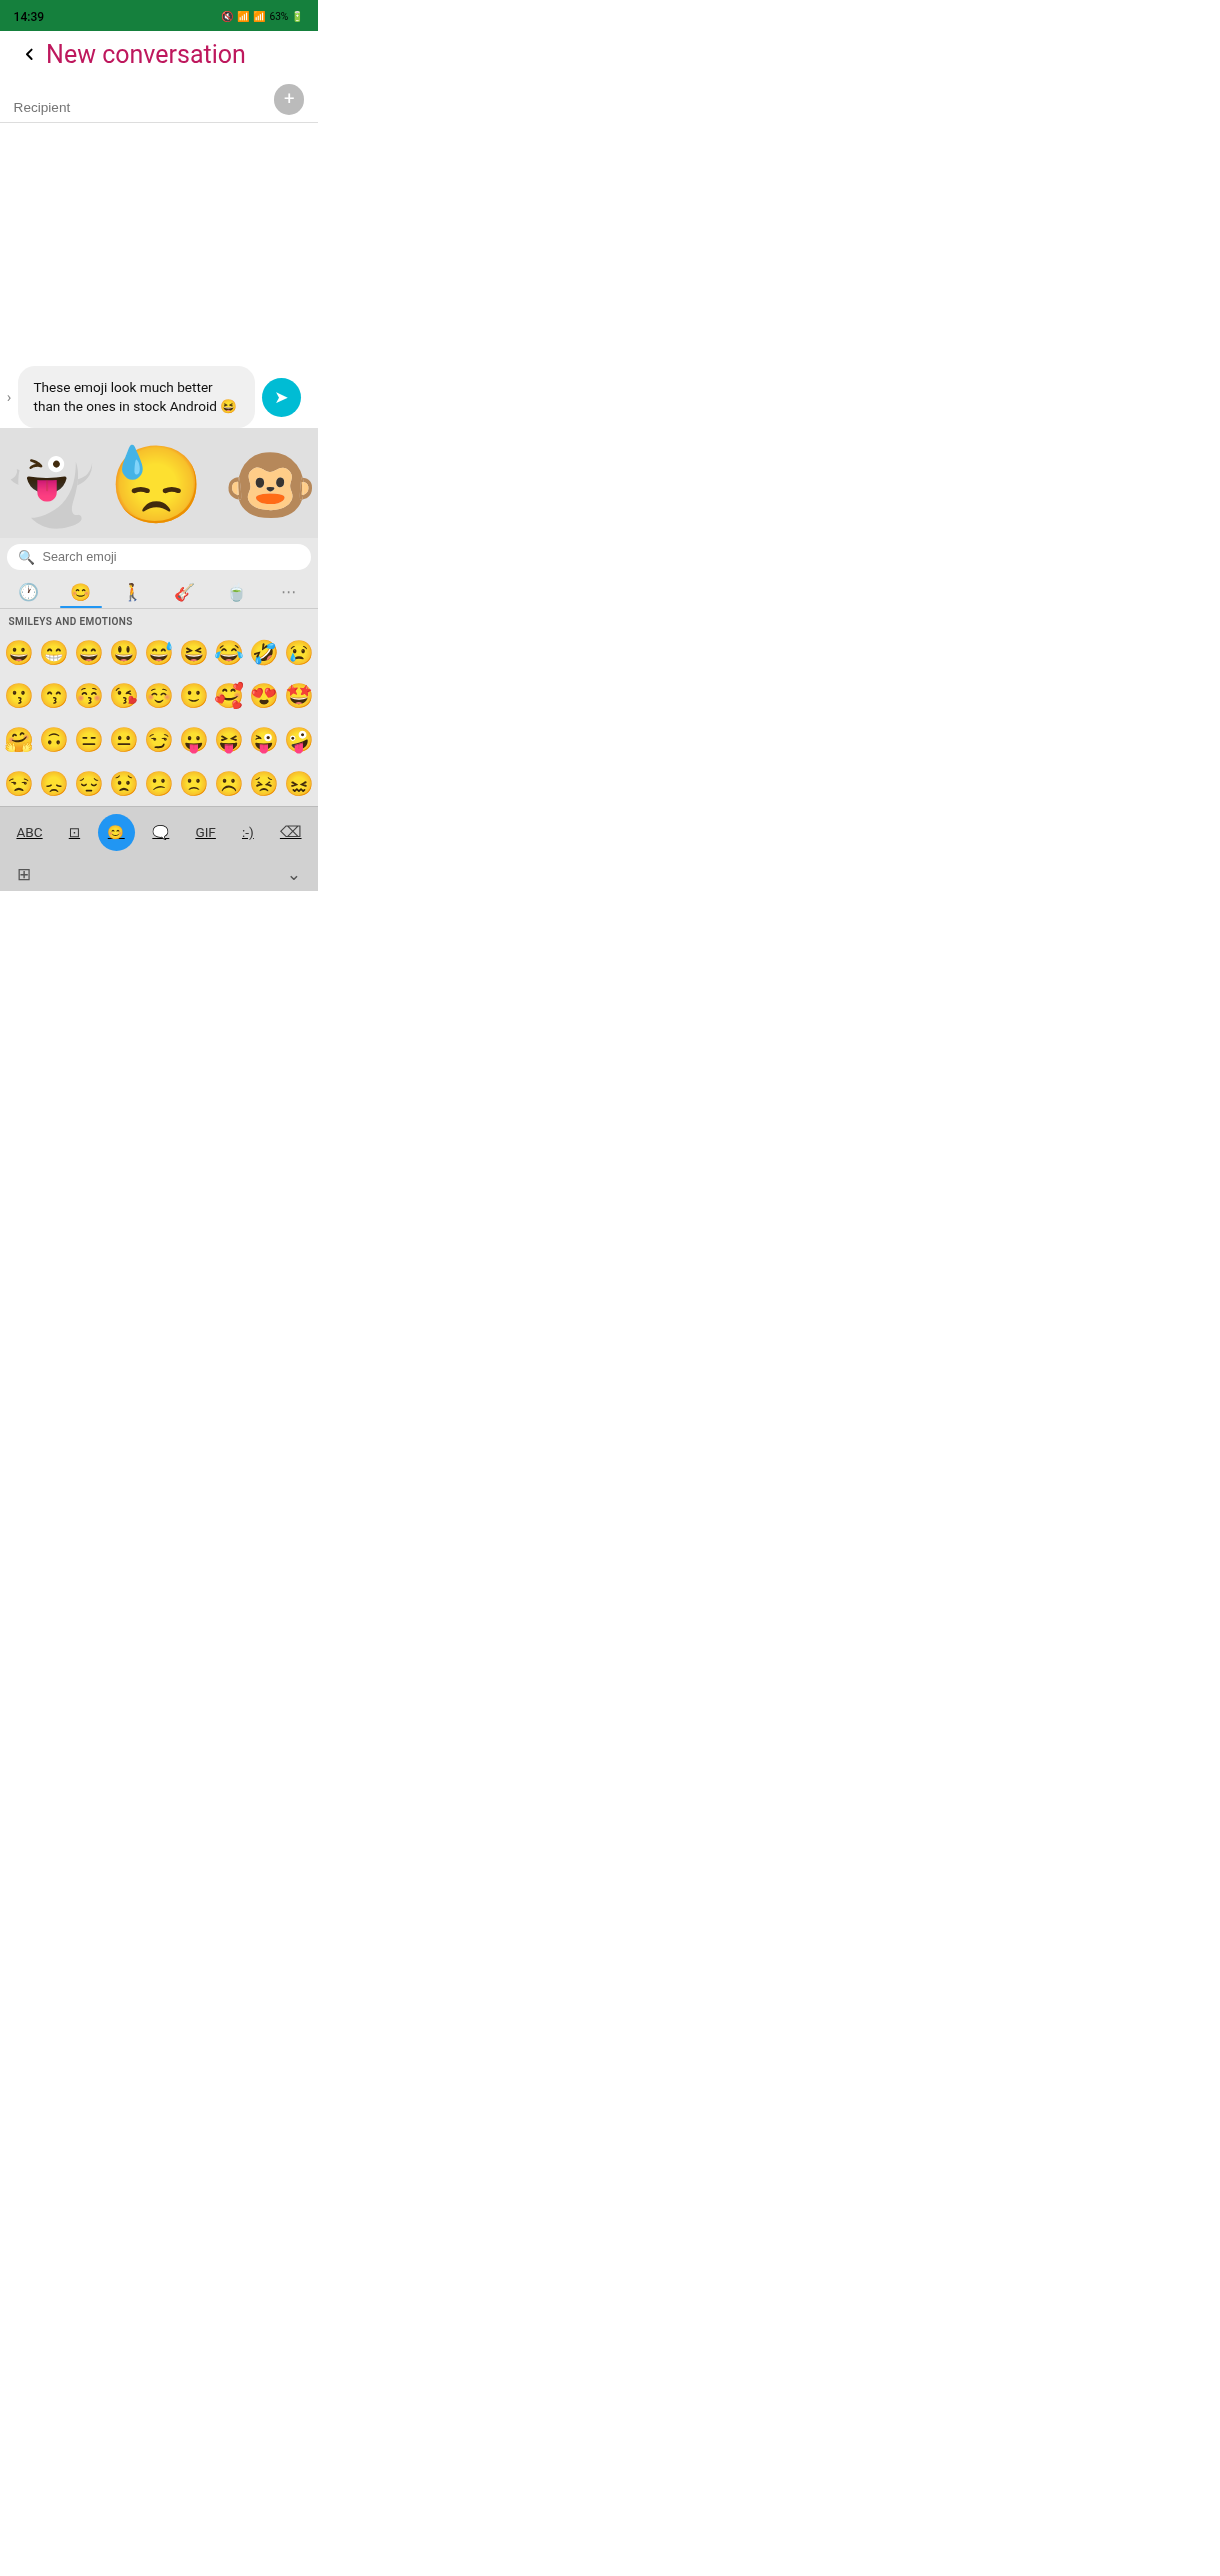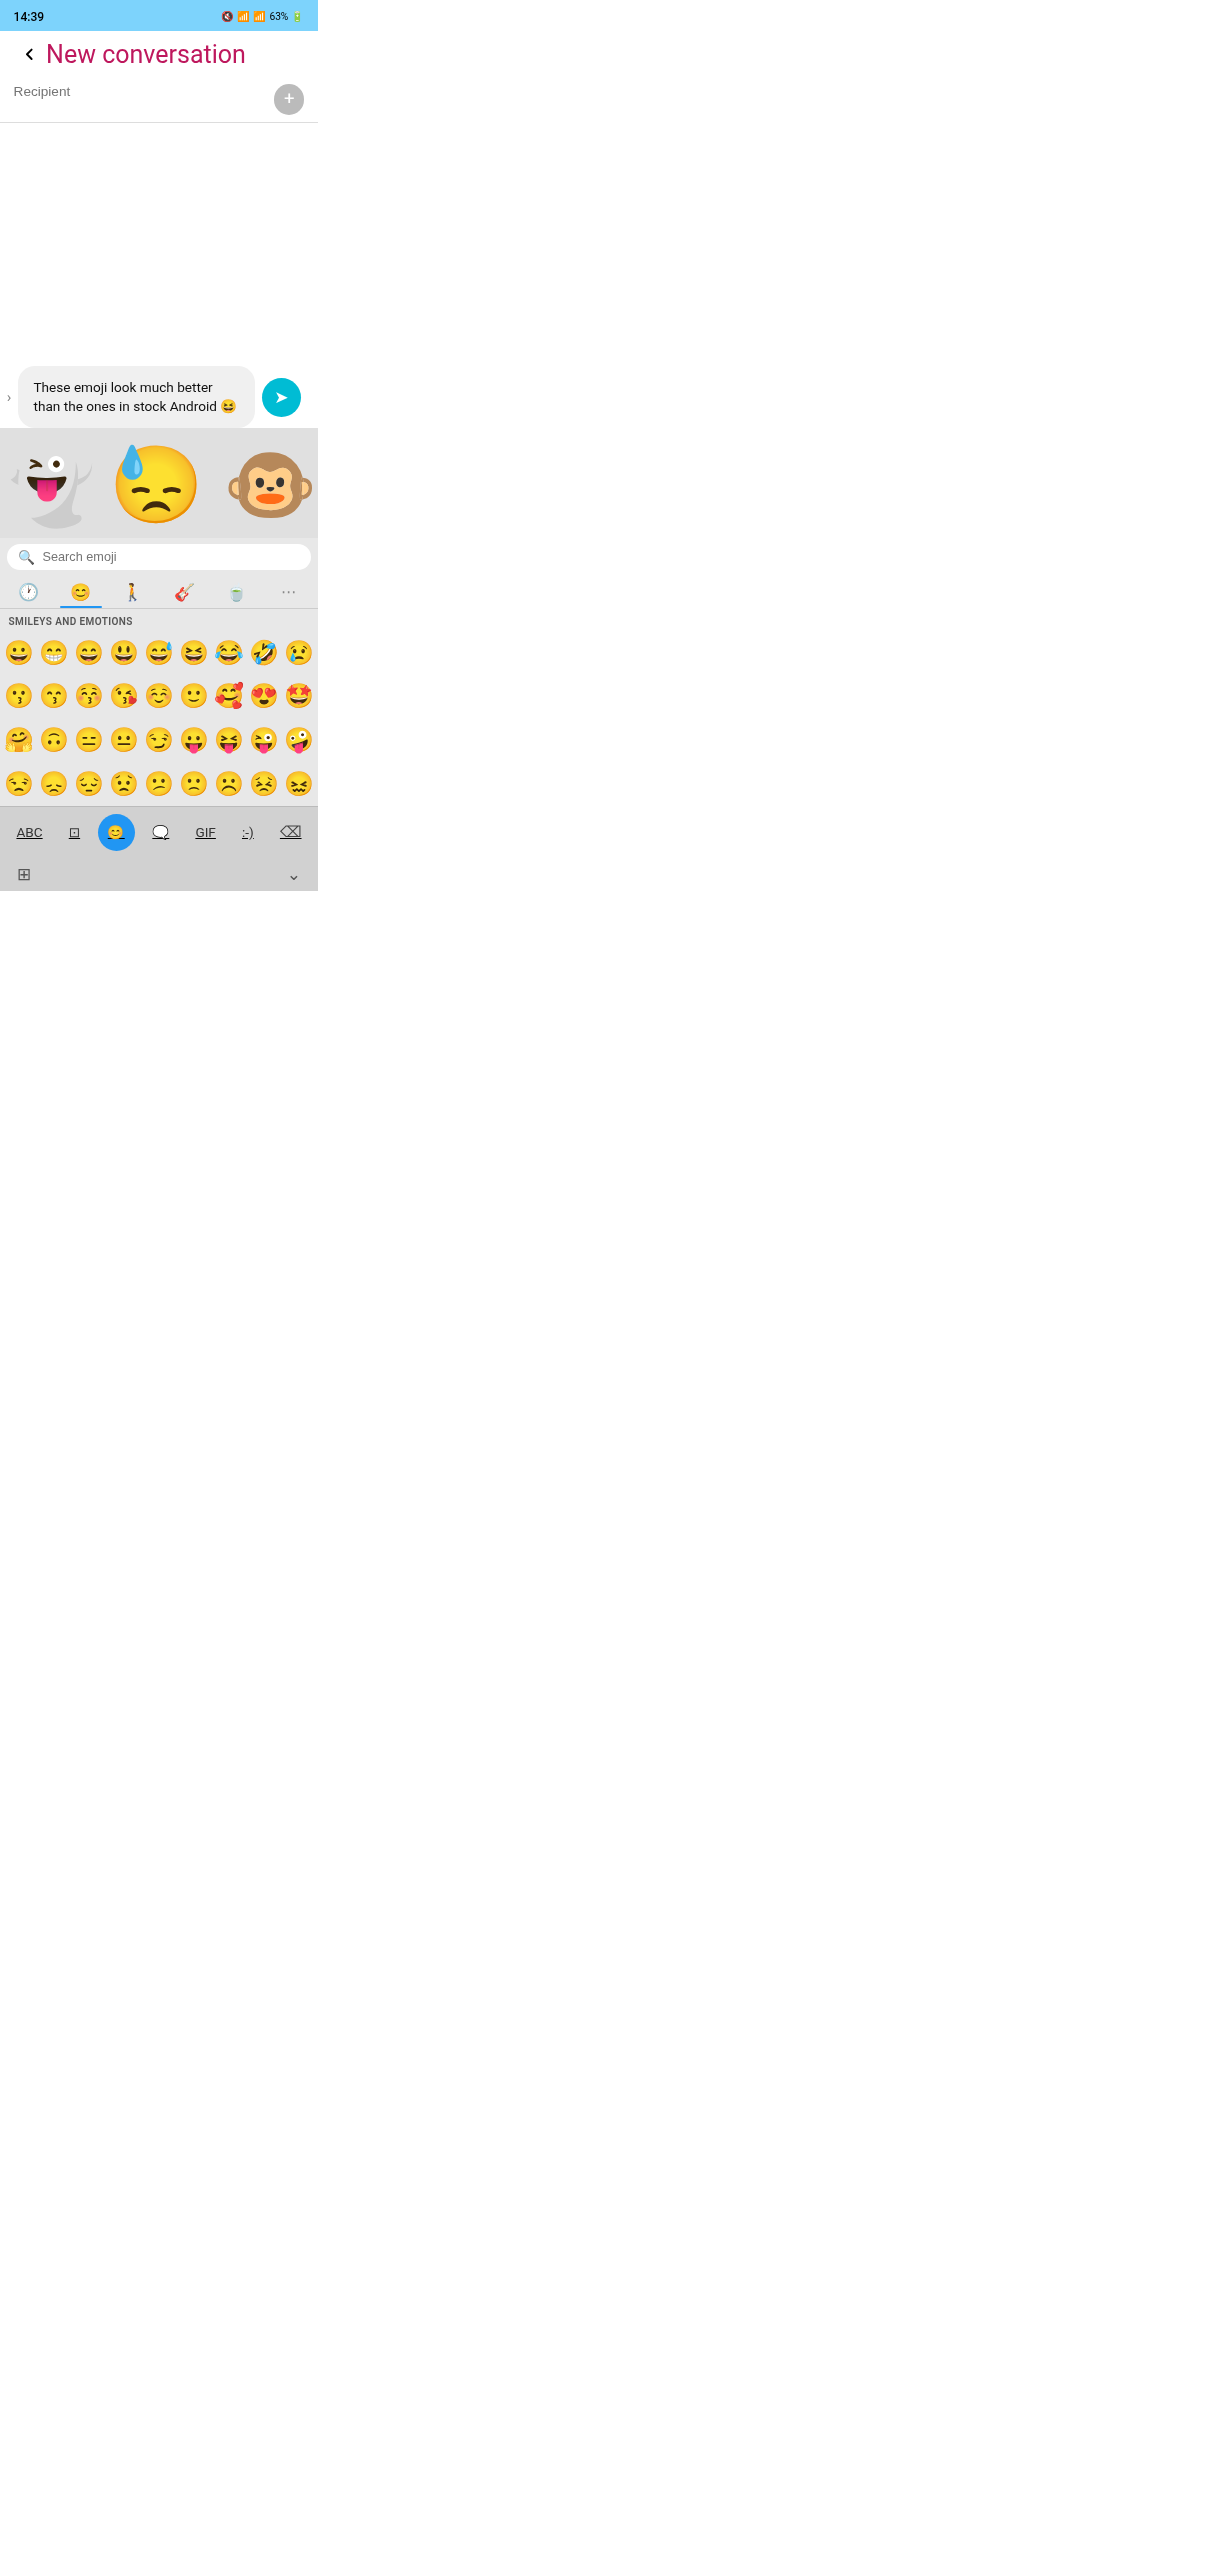--- a/index.html
+++ b/index.html
@@ -12,21 +12,21 @@
       overflow-x: hidden;
     }
 
     
     .status-bar {
       display: flex;
       justify-content: space-between;
       align-items: center;
       padding: 6.8px 13.6px 3.4px;
       height: 30.5px;
-      background: #7dd3fc;
+      background: #15803d;
     }
     .status-time {
       font-size: 12px;
       font-weight: 500;
       color: #000;
     }
     .status-icons {
       display: flex;
       align-items: center;
       gap: 3.4px;
@@ -53,21 +53,21 @@
     .header-title {
       font-size: 25px;
       font-weight: 400;
       color: #be185d;
       margin-left: 2px;
     }
 
     
     .recipient-row {
       display: flex;
-      align-items: flex-start;
+      align-items: flex-end;
       padding: 6.8px 13.6px;
       border-bottom: 0.8px solid #ddd;
       position: relative;
     }
     .recipient-input {
       flex: 1;
       font-size: 13.6px;
       color: #aaa;
       border: none;
       outline: none;

